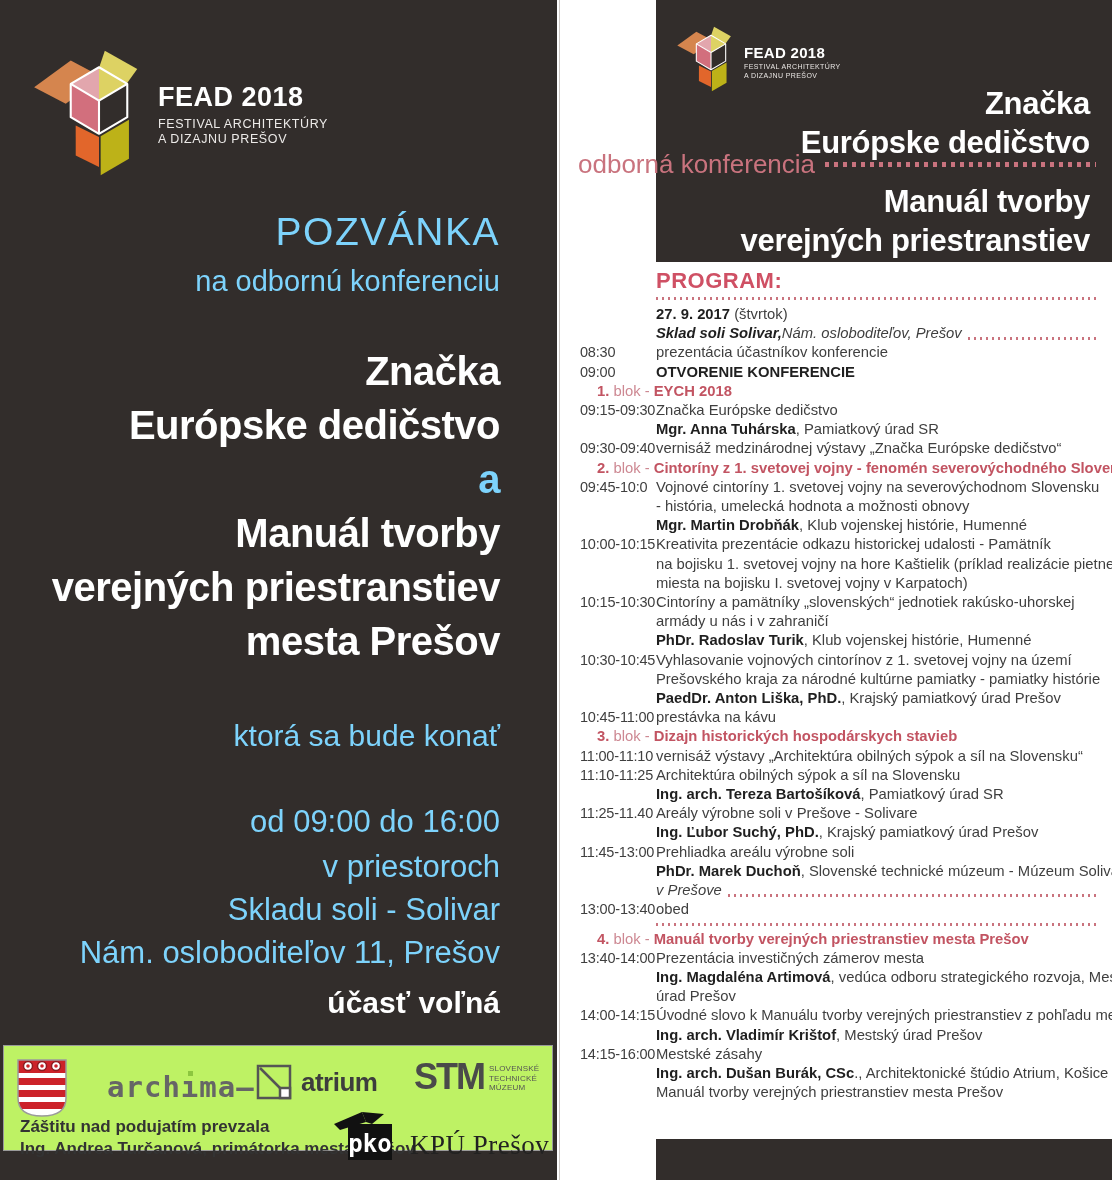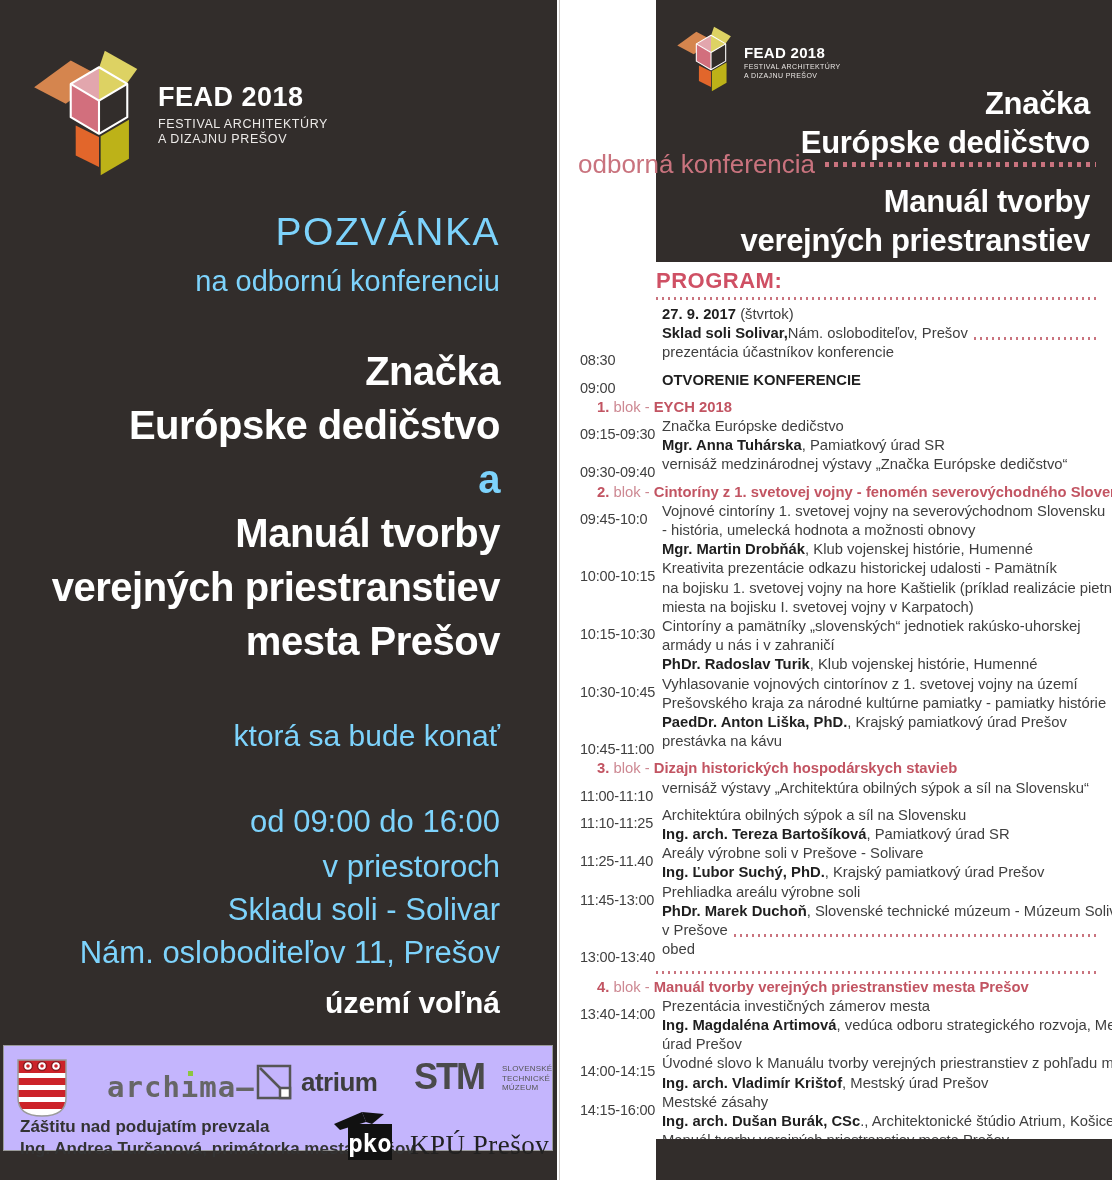--- a/index.html
+++ b/index.html
@@ -32,30 +32,30 @@
   .when{top:719px;font-size:30px;font-weight:500;}
   .dateline{top:759px;font-size:33px;color:#fff;}
   .dateline .bld{font-weight:bold;}
   .timeline{top:804px;font-size:31px;font-weight:500;}
   .venue1{top:849px;font-size:31px;font-weight:500;}
   .venue2{top:892px;font-size:31px;font-weight:500;}
   .venue3{top:935px;font-size:31px;font-weight:500;}
   .free{top:986px;font-size:30px;color:#fff;font-weight:600;}
 
   
-  .partners{position:absolute;left:3px;top:1045px;width:550px;height:106px;background:#c4b5fd;
+  .partners{position:absolute;left:3px;top:1045px;width:550px;height:106px;background:#bef264;
             border:1px solid #9a9a9a;box-sizing:border-box;}
   .coat{position:absolute;left:12px;top:12px;}
   .archima{position:absolute;left:103px;top:24px;font-family:"DejaVu Sans Mono",monospace;
            font-weight:bold;font-size:29px;color:#666;letter-spacing:1px;}
   .archima .idotwrap{position:relative;}
   .archima .idot{position:absolute;left:7px;top:1px;width:5px;height:5px;background:#8cc63f;}
   .atrium{position:absolute;left:252px;top:18px;display:flex;align-items:center;gap:9px;}
   .atrium-name{font-size:26px;font-weight:bold;color:#3d3d3d;letter-spacing:-0.5px;}
-  .stm{position:absolute;left:410px;top:14px;display:flex;align-items:flex-start;gap:18px;}
+  .stm{position:absolute;left:410px;top:14px;display:flex;align-items:flex-start;gap:5px;}
   .stm-name{font-size:36px;font-weight:bold;color:#4a4a4a;letter-spacing:-2px;line-height:34px;}
   .stm-sub{font-size:8px;color:#555;line-height:9.5px;letter-spacing:.2px;margin-top:4px;}
   .patron{position:absolute;left:16px;top:70px;font-size:17px;font-weight:bold;color:#333;line-height:22px;}
   .pko{position:absolute;left:328px;top:64px;}
   .kpu{position:absolute;left:406px;top:84px;font-family:"Liberation Serif",serif;
        font-size:27px;color:#222;letter-spacing:.5px;}
 
   
   .hdr-t{position:absolute;right:22px;text-align:right;color:#fff;font-weight:bold;
          font-size:31px;line-height:39px;white-space:nowrap;letter-spacing:-0.3px;}
@@ -67,25 +67,25 @@
   .conf-dots{flex:1;height:5px;margin-left:10px;
              background:repeating-linear-gradient(90deg,#c9737e 0 4px,transparent 4px 9px);}
 
   
   .program{position:absolute;left:580px;top:268px;width:516px;
            font-size:14.8px;line-height:19.2px;color:#3f3f3f;}
   .prog-head{margin-left:76px;color:#cf5064;font-weight:bold;font-size:22px;
              letter-spacing:.5px;line-height:26px;}
   .dotrow{margin-left:76px;height:3px;margin-top:3px;margin-bottom:5px;
           background:repeating-linear-gradient(90deg,#c9737e 0 2px,transparent 2px 6px);}
-  .prow{display:flex;gap:6px;}
-  .ptime{width:76px;flex:none;font-size:14.5px;letter-spacing:-0.2px;white-space:nowrap;margin-top:8px;}
+  .prow{display:flex;}
+  .ptime{width:76px;flex:none;font-size:14.5px;letter-spacing:-0.2px;white-space:nowrap;}
   .pcontent{flex:1;min-width:0;}
   .pline{white-space:nowrap;}
-  .pline.flex{display:flex;}
+  .pline.flex{display:flex;font-style:italic;}
   .pline .b{font-weight:bold;color:#1f1f1f;}
   .linedots{flex:1;height:3px;margin:0 0 3px 6px;align-self:flex-end;
             background:repeating-linear-gradient(90deg,#c9737e 0 2px,transparent 2px 6px);}
   .pblock{padding-left:17px;color:#cd8892;white-space:nowrap;}
   .pblock .num,.pblock .btitle{font-weight:bold;color:#c25462;}
   .pdiv{height:3px;margin:3px 0 4px 76px;
         background:repeating-linear-gradient(90deg,#c9737e 0 2px,transparent 2px 6px);}
 </style>
 </head>
 <body>
@@ -127,21 +127,21 @@
     <div>Manuál tvorby</div>
     <div>verejných priestranstiev</div>
     <div>mesta Prešov</div>
   </div>
 
   <div class="inv when pink">ktorá sa bude konať</div>
   <div class="inv timeline pink">od 09:00 do 16:00</div>
   <div class="inv venue1 pink">v priestoroch</div>
   <div class="inv venue2 pink">Skladu soli - Solivar</div>
   <div class="inv venue3 pink">Nám. osloboditeľov 11, Prešov</div>
-  <div class="inv free">území voľná</div>
+  <div class="inv free">účasť voľná</div>
 
   <div class="partners">
     <svg class="coat" width="52" height="60" viewBox="0 0 52 60">
       <defs>
           <clipPath id="shieldclip">
             <path d="M2,2 H50 V40 Q50,58 26,58 Q2,58 2,40 Z"></path>
           </clipPath>
         </defs>
       <g clip-path="url(#shieldclip)">
         <rect x="0" y="0" width="52" height="60" fill="#ffffff"></rect>

